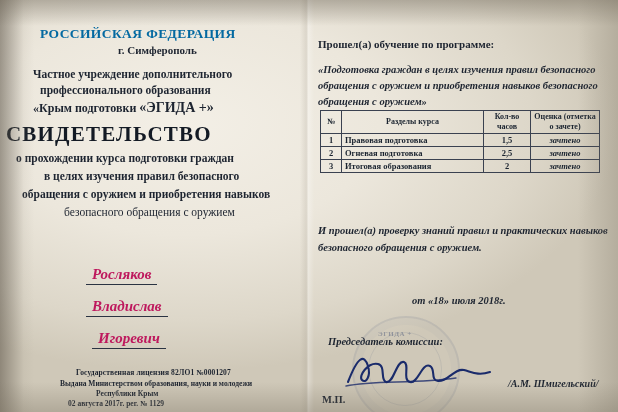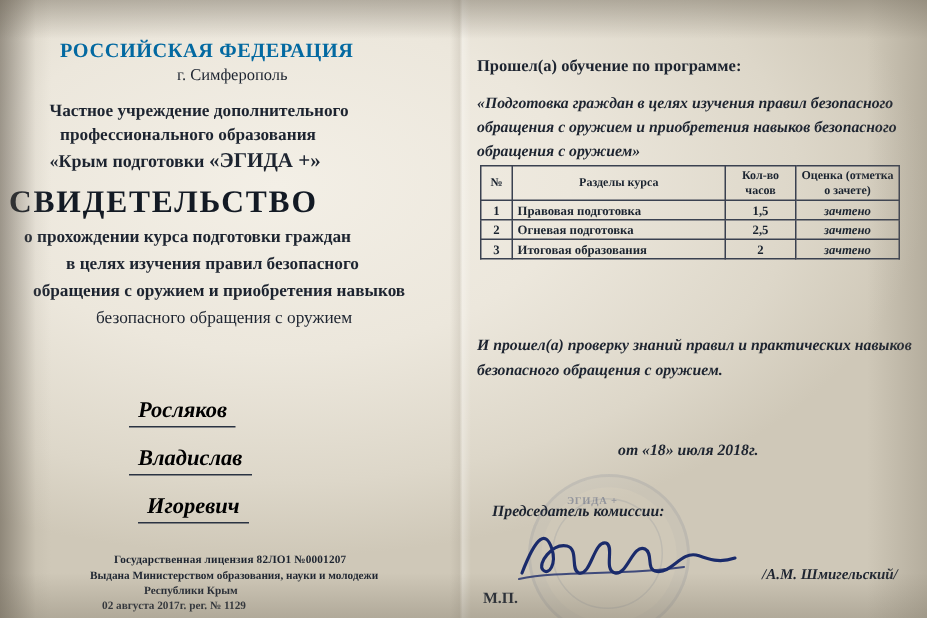--- a/index.html
+++ b/index.html
@@ -54,21 +54,21 @@
   
   #left-col { position: absolute; left: 0; top: 0; width: 308px; height: 412px; }
 
   #rf-title {
     top: 26px; left: 40px;
     font-size: 13.5px; font-weight: bold; letter-spacing: 0.4px;
     color: #0369a1;
   }
   #city {
     top: 44px; left: 118px;
-    font-size: 11px; font-weight: normal;
+    font-size: 11px; font-weight: bold;
   }
   #org1 { top: 68px; left: 33px; font-size: 11.5px; font-weight: bold; }
   #org2 { top: 84px; left: 40px; font-size: 11.5px; font-weight: bold; }
   #org3 { top: 100px; left: 33px; font-size: 12px; font-weight: bold; }
   #org3 .big { font-size: 14px; }
 
   #cert-word {
     top: 122px; left: 6px;
     font-size: 21px; font-weight: bold; letter-spacing: 1.2px;
     color: #131a24;
@@ -77,21 +77,21 @@
   #sub1 { top: 152px; left: 16px; font-size: 11.5px; font-weight: bold; }
   #sub2 { top: 170px; left: 44px; font-size: 11.5px; font-weight: bold; }
   #sub3 { top: 188px; left: 22px; font-size: 11.5px; font-weight: bold; }
   #sub4 { top: 206px; left: 64px; font-size: 11.5px; font-weight: normal; }
 
   #serial { top: 234px; left: 80px; font-size: 12.5px; font-weight: bold; letter-spacing: 0.5px; }
 
   .name-line {
     font-family: "Liberation Serif", serif;
     font-size: 15px; font-weight: bold; font-style: italic;
-    color: #000000;
+    color: #be185d;
     border-bottom: 1px solid #2a3342;
     padding: 0 6px 1px 6px;
   }
   #name-last { top: 266px; left: 86px; }
   #name-first { top: 298px; left: 86px; }
   #name-patr { top: 330px; left: 92px; }
 
   #lic1 { top: 368px; left: 76px; font-size: 7.5px; font-weight: bold; letter-spacing: 0.1px; }
   #lic2 { top: 379px; left: 60px; font-size: 7.5px; font-weight: bold; }
   #lic3 { top: 389px; left: 96px; font-size: 7.5px; font-weight: bold; }

